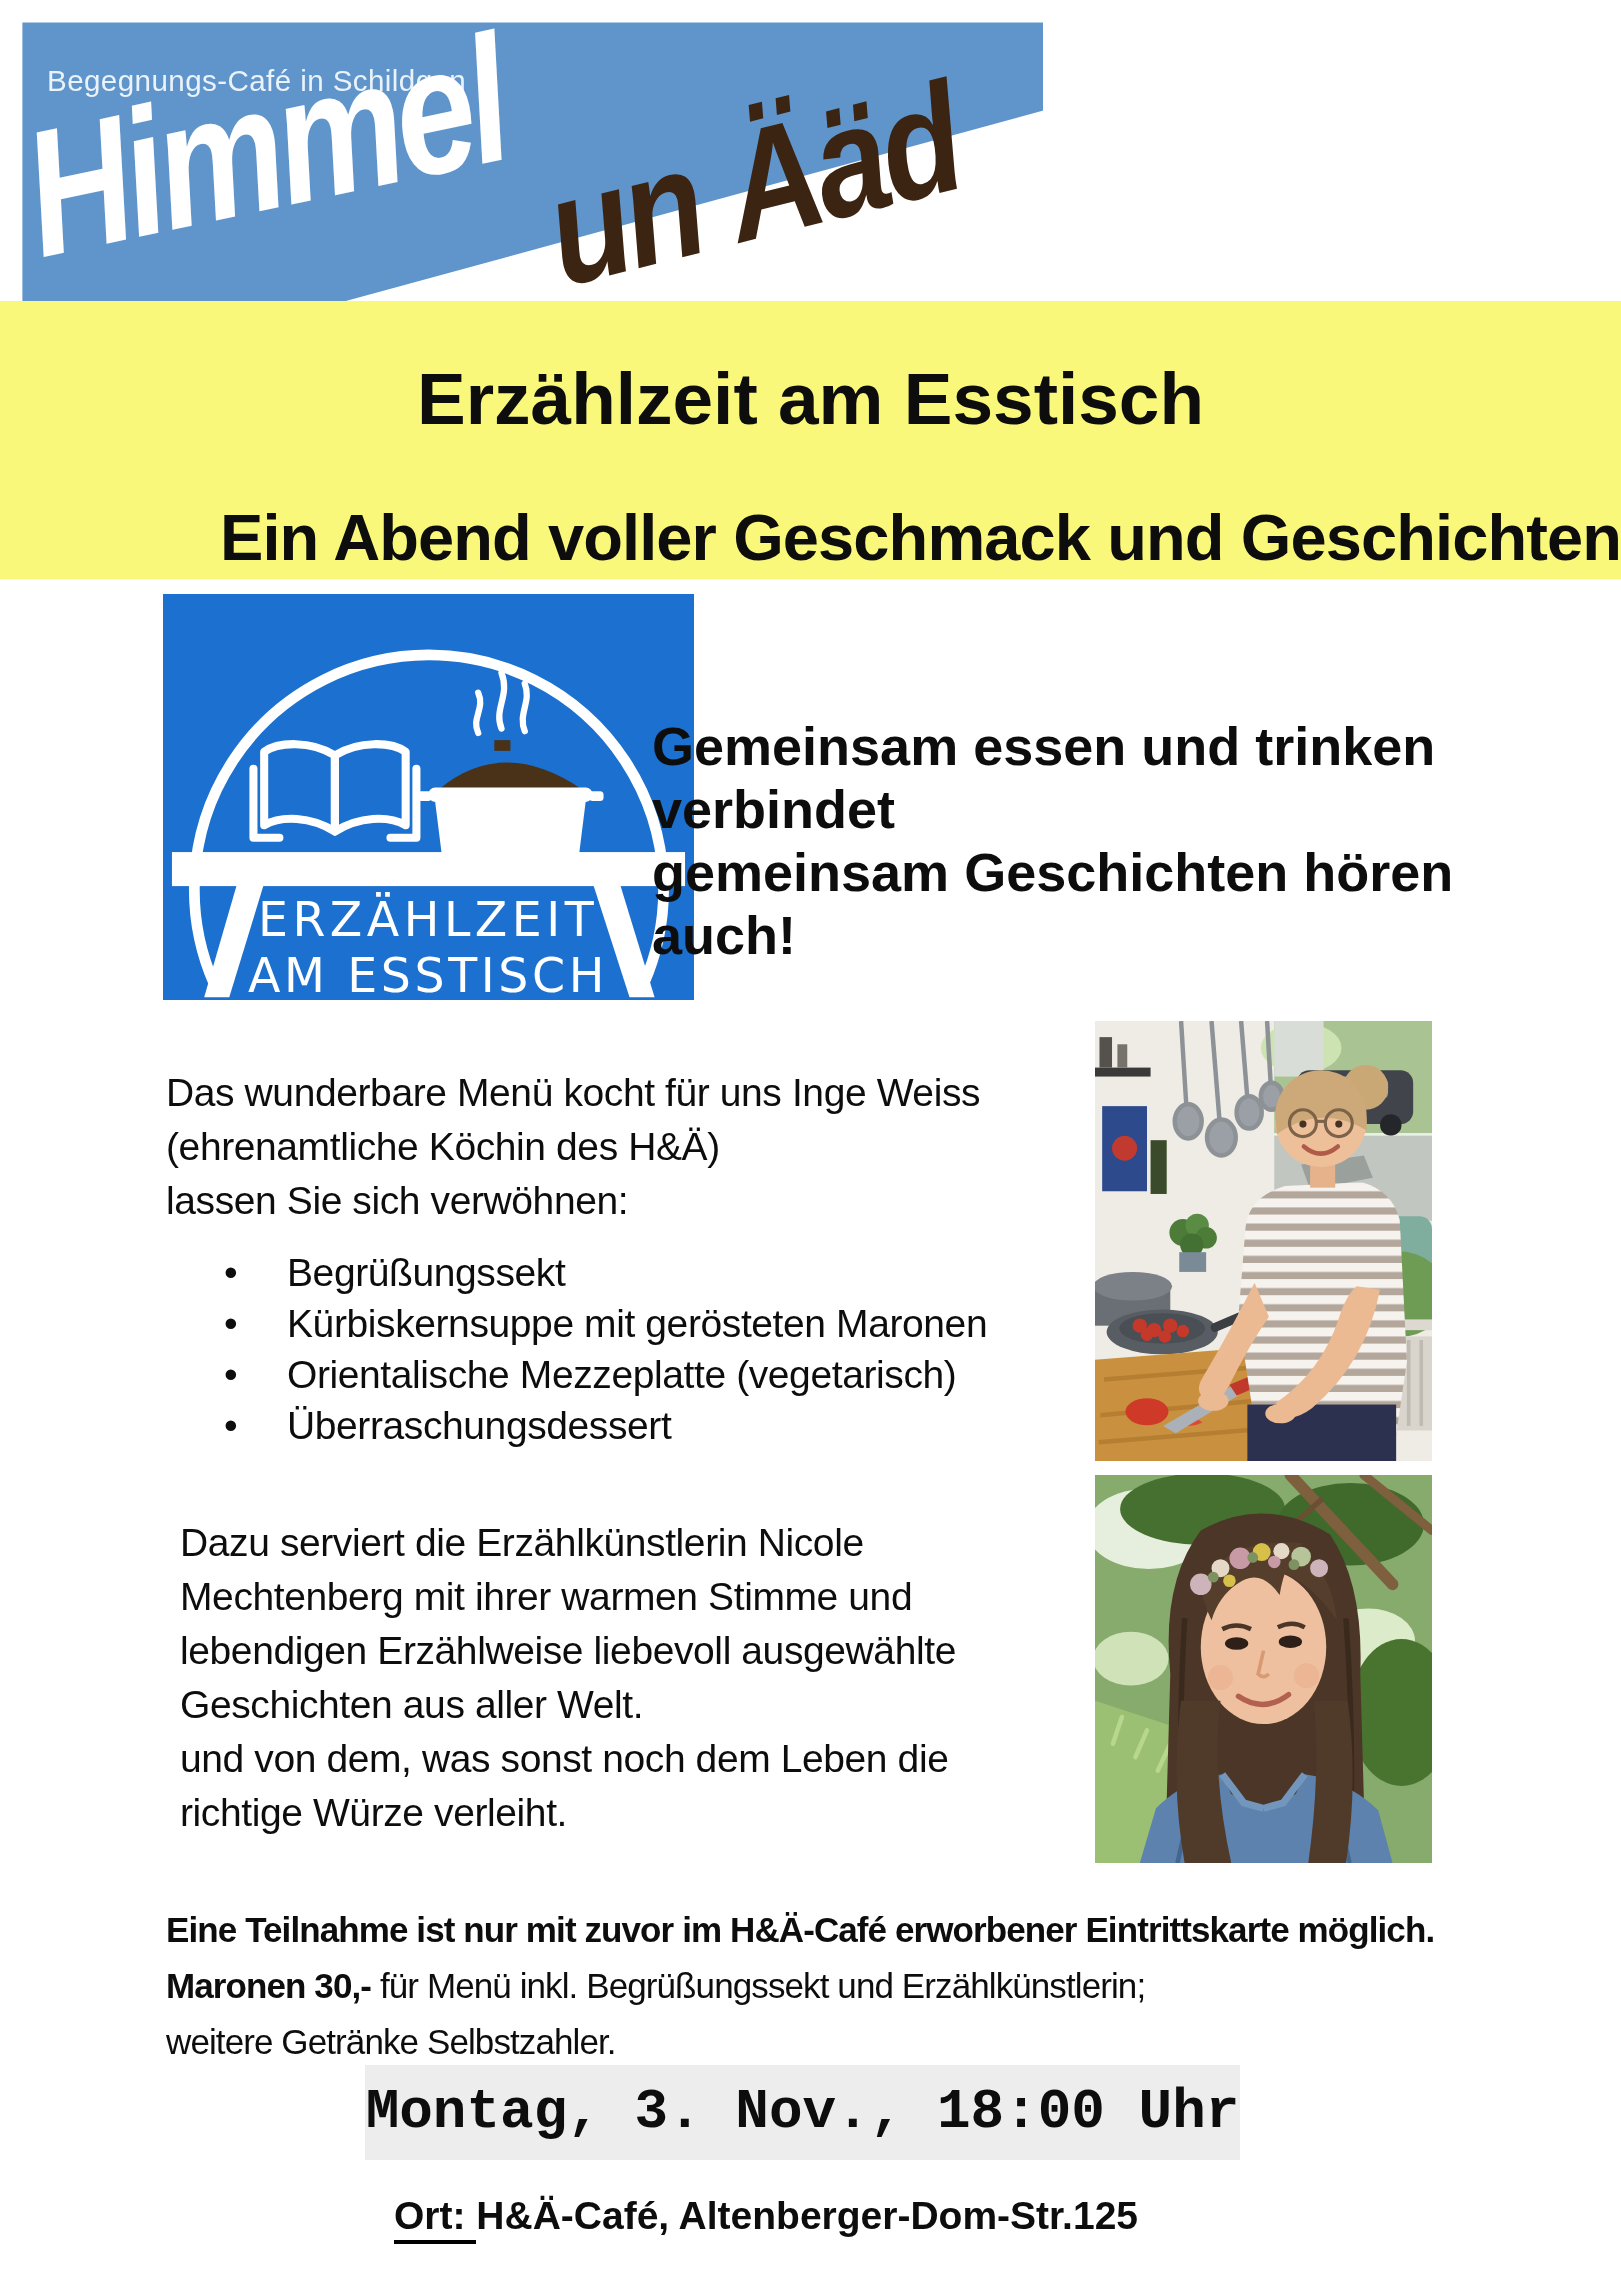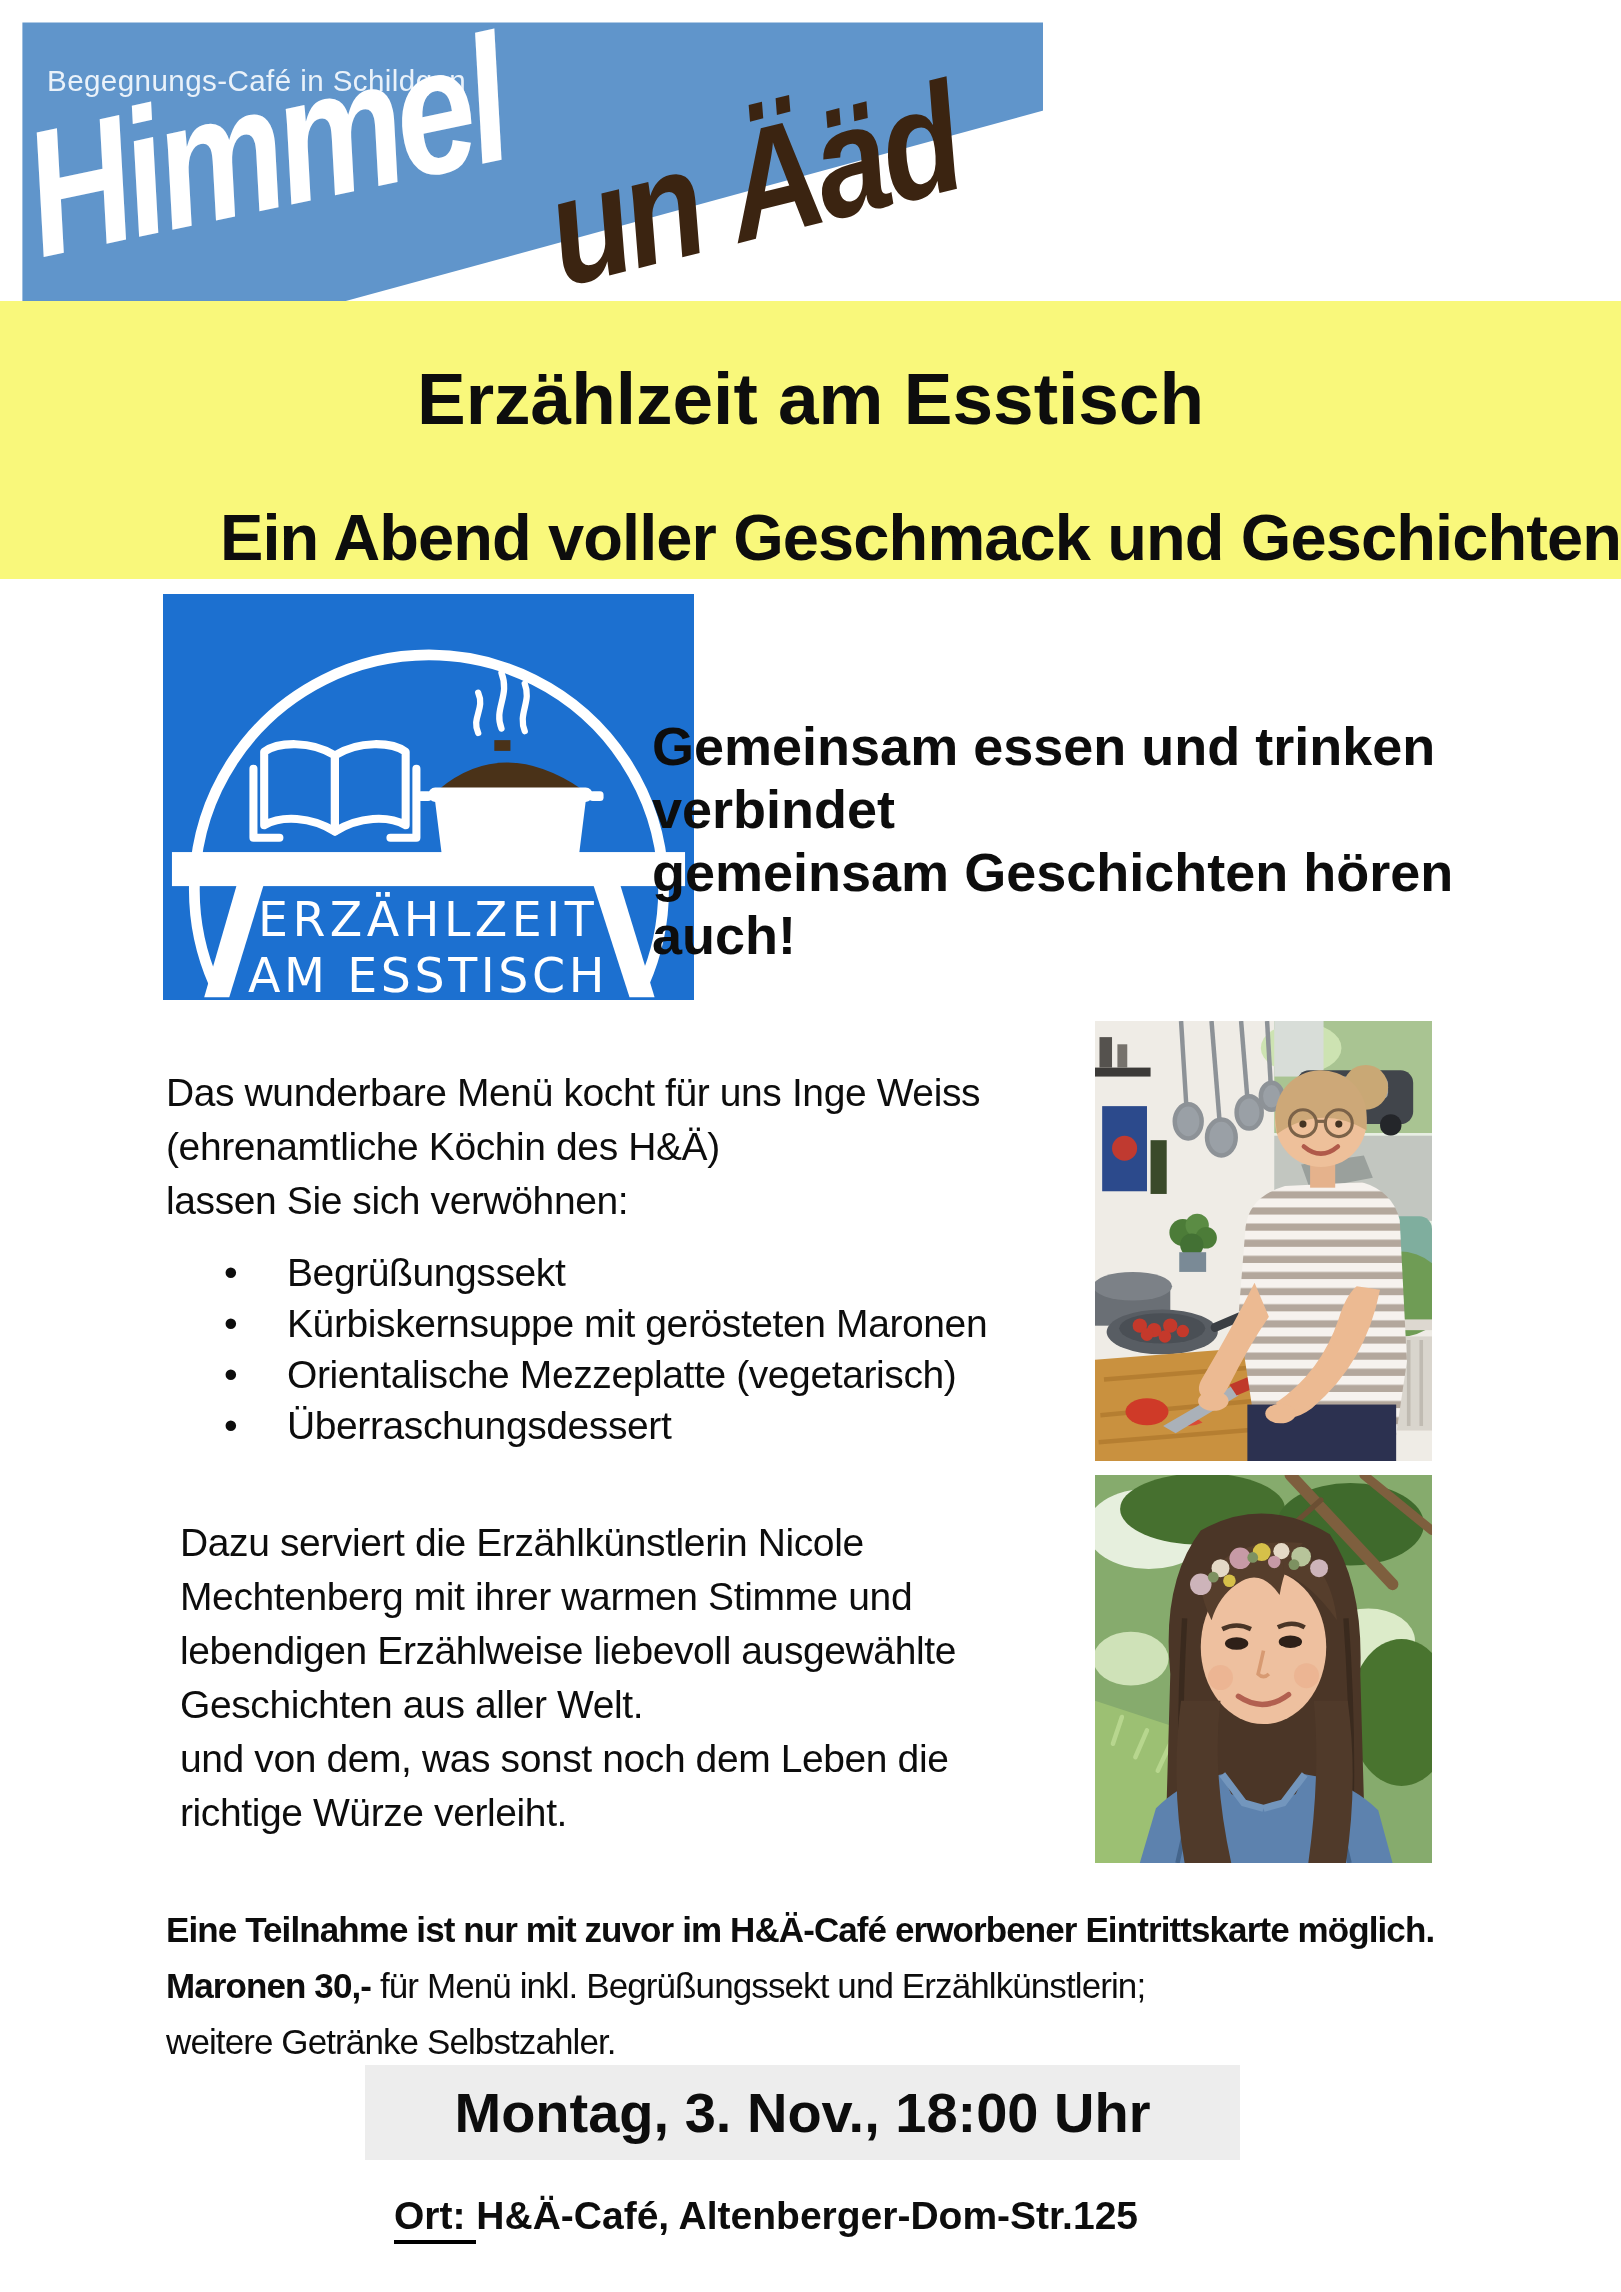--- a/index.html
+++ b/index.html
@@ -47,21 +47,21 @@
   .story-para{position:absolute;left:180px;top:1516px;font-size:39px;line-height:54px;
     letter-spacing:-0.4px;white-space:nowrap;}
 
   
   .ticket{position:absolute;left:166px;top:1902px;font-size:35px;line-height:56px;
     letter-spacing:-0.9px;white-space:nowrap;}
   .ticket .strong{font-weight:bold;}
 
   
   .date-box{position:absolute;left:365px;top:2065px;width:875px;height:95px;
-    background:var(--date-gray,#EDEDED);}
+    background:var(--date-gray,#EDEDED);font-family:Liberation Mono, monospace;}
   .date-text{width:100%;text-align:center;font-size:56px;font-weight:bold;line-height:95px;
     white-space:nowrap;}
   .location{position:absolute;left:394px;top:2194px;font-size:39px;font-weight:bold;
     white-space:nowrap;}
   .location .underlined{border-bottom:4.5px solid #000;padding-bottom:2.7px;}
 
   
   .photo{position:absolute;overflow:hidden;}
   .photo svg{display:block;width:100%;height:100%;}
   .photo-1{left:1095px;top:1021px;width:337px;height:440px;}

